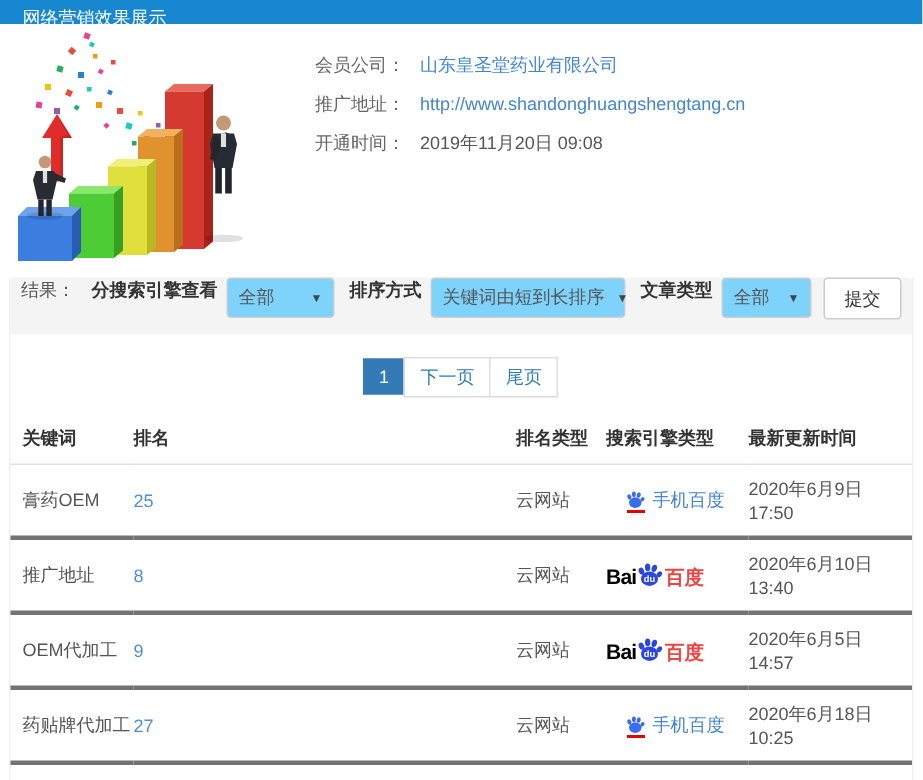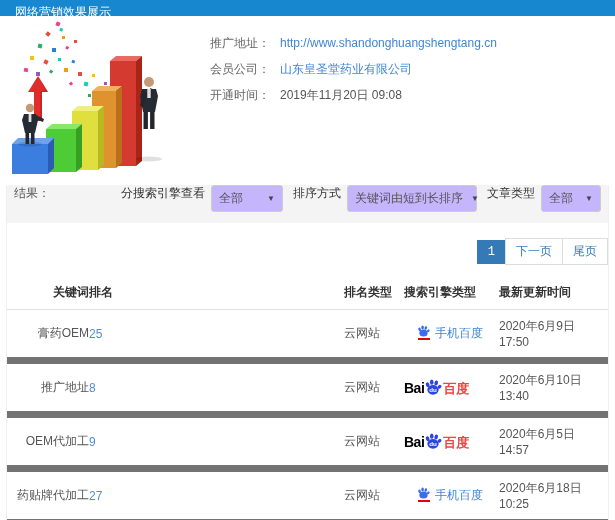--- a/index.html
+++ b/index.html
@@ -19,51 +19,51 @@
   .info-value { margin-left:10px; color:#555; }
   .link { color:#4285d3; text-decoration:none; cursor:pointer; }
   .orange { color:#ff6600; }
 
   
   .panel { margin:1px 6px 0 6px; border:1px solid #f0f0f0; border-top:none; }
   .filter-bar { background:#f4f4f4; border-radius:3px 3px 0 0; height:38px;
     display:flex; align-items:flex-start; padding:0 7px; }
   .result-label { color:#555; }
   .spacer { flex:1; }
-  .f-label { font-weight:normal; color:#333; margin:0 6px 0 10px; white-space:nowrap; }
-  .sel { background:#c4b5fd; border:1px solid #ccc; border-radius:3px; height:27px;
+  .f-label { font-weight:bold; color:#333; margin:0 6px 0 10px; white-space:nowrap; }
+  .sel { background:#7dd3fc; border:1px solid #ccc; border-radius:3px; height:27px;
     display:inline-flex; align-items:center; justify-content:space-between;
     padding:0 7px; color:#555; cursor:pointer; white-space:nowrap; }
   .sel .arrow { font-size:8px; color:#444; margin-left:8px; }
   .sel-1 { width:72px; } .sel-2 { width:130px; } .sel-3 { width:60px; }
   .btn { height:28px; margin-left:8px; padding:0 13px; background:#fff;
     border:1px solid #ccc; border-radius:3px; color:#333; cursor:pointer;
     font-size:12px; font-family:inherit; white-space:nowrap; }
 
   
-  .pager { text-align:right; padding:15px 0 11px 0;font-family:Liberation Mono, monospace; }
+  .pager { text-align:center; padding:15px 0 11px 0; }
   .page-item { display:inline-block; padding:4px 10px; border:1px solid #ddd;
     background:#fff; color:#337ab7; margin-left:-1px; cursor:pointer; }
   .page-item.active { background:#337ab7; border-color:#337ab7; color:#fff; }
 
   
   table { width:100%; border-collapse:collapse; table-layout:fixed; }
   th { text-align:left; font-weight:bold; color:#333; padding:8px 0 8px 0;
     border-bottom:1px solid #e2e2e2; font-size:12px; }
-  td { padding:8px 0; border-bottom:7px solid #737373; color:#555;margin-left:19px; }
-  th:first-child, td:first-child { padding-left:8px;text-align:right; }
+  td { padding:8px 0; border-bottom:3px solid #737373; color:#555;margin-left:19px; }
+  th:first-child, td:first-child { padding-left:8px; }
   .col-kw{width:82px;} .col-rank{width:255px;} .col-rt{width:60px;}
   .col-eng{width:95px;} .col-upd{width:auto;}
   .rank-link { color:#4e8fd5; cursor:pointer; }
 
   
   .bd { display:inline-flex; align-items:flex-end; line-height:1; }
   .bd-bai { color:#000000; font-weight:bold; font-size:14px; letter-spacing:-0.5px; }
   .bd-name { color:#ef4444; font-weight:bold; font-size:13px; margin-left:1px; }
-  .mbd { display:inline-flex; align-items:flex-start; margin-left:13px; }
+  .mbd { display:inline-flex; align-items:flex-end; margin-left:13px; }
   .mbd-ico { display:inline-flex; flex-direction:column; align-items:center; }
   .mbd-underline { width:12px; height:2px; background:#e10601; margin-top:1px; }
   .mbd-label { color:#4285d3; margin-left:5px; }
 </style>
 </head>
 <body>
 
 <div class="hdr">
   <span>网络营销效果展示</span>
 </div>
@@ -150,26 +150,26 @@
         <path d="M155 74 L152 80 L150 72 Z" fill="#272b33"></path>
         <rect x="143.5" y="96" width="4.4" height="17" fill="#23262d"></rect>
         <rect x="150.1" y="96" width="4.4" height="17" fill="#23262d"></rect>
         <rect x="147.3" y="73" width="3.4" height="9" fill="#fff" opacity="0.85"></rect>
       </g>
     </svg>
   </div>
 
   <div class="info">
     <div class="info-row">
+      <span class="info-label">会员公司：</span>
+      <span class="info-value link">山东皇圣堂药业有限公司</span>
+    </div>
+    <div class="info-row">
       <span class="info-label">推广地址：</span>
       <span class="info-value link">http://www.shandonghuangshengtang.cn</span>
-    </div>
-    <div class="info-row">
-      <span class="info-label">会员公司：</span>
-      <span class="info-value link">山东皇圣堂药业有限公司</span>
     </div>
     <div class="info-row">
       <span class="info-label">开通时间：</span>
       <span class="info-value">2019年11月20日 09:08</span>
     </div>
   </div>
 </div>
 
 <div class="panel">
   <div class="filter-bar">
@@ -183,20 +183,21 @@
     <span class="f-label">排序方式</span>
     <span class="sel sel-2">
       <span>关键词由短到长排序</span>
       <span class="arrow">▼</span>
     </span>
     <span class="f-label">文章类型</span>
     <span class="sel sel-3">
       <span>全部</span>
       <span class="arrow">▼</span>
     </span>
+    <button class="btn">提交</button>
   </div>
 
   <div class="pager">
     <span class="page-item active">1</span><span class="page-item">下一页</span><span class="page-item">尾页</span>
   </div>
 
   <table>
     <colgroup>
       <col class="col-kw">
         <col class="col-rank">

